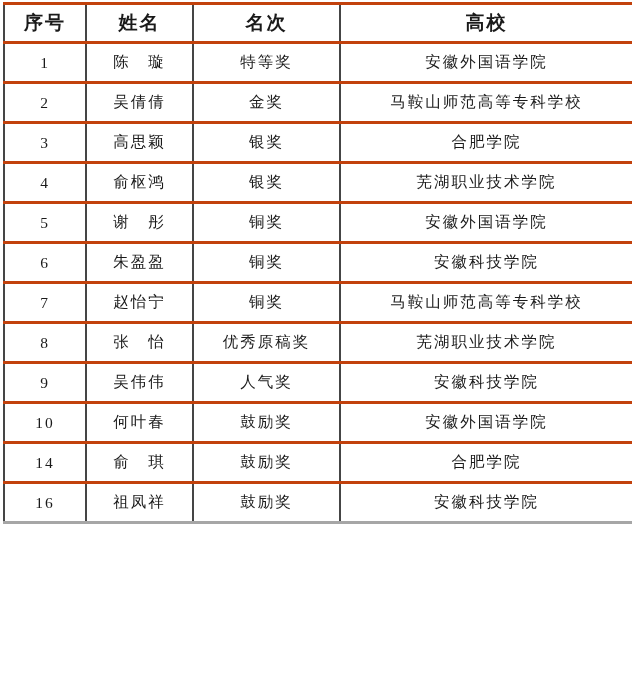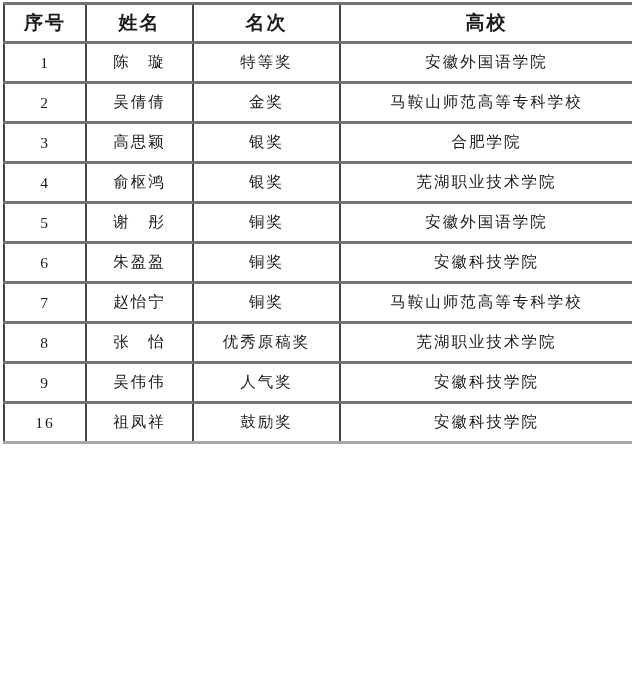--- a/index.html
+++ b/index.html
@@ -17,21 +17,21 @@
     top: 2px;
     width: 628px;
   }
   table.award-table {
     border-collapse: collapse;
     table-layout: fixed;
     width: 628px;
     color: #1a1a1a;
   }
   table.award-table tr {
-    border-top: 3px solid #737373;
+    border-top: 3px solid #c2410c;
     padding-left: 21px;
   }
   table.award-table tr.last-row {
     border-bottom: 3px solid #a6a6a6;
   }
   table.award-table th,
   table.award-table td {
     border-left: 2px solid #454545;
     text-align: center;
     vertical-align: middle;
@@ -132,24 +132,36 @@
     <td>芜湖职业技术学院</td>
   </tr>
 
   <tr>
     <td>9</td>
     <td>吴伟伟</td>
     <td>人气奖</td>
     <td>安徽科技学院</td>
   </tr>
 
+  <tr>
+    <td>10</td>
+    <td>何叶春</td>
+    <td>鼓励奖</td>
+    <td>安徽外国语学院</td>
+  </tr>
 
 
 
 
+  <tr>
+    <td>14</td>
+    <td>俞　琪</td>
+    <td>鼓励奖</td>
+    <td>合肥学院</td>
+  </tr>
 
 
   <tr class="last-row">
     <td>16</td>
     <td>祖凤祥</td>
     <td>鼓励奖</td>
     <td>安徽科技学院</td>
   </tr>
 </tbody>
   </table>

